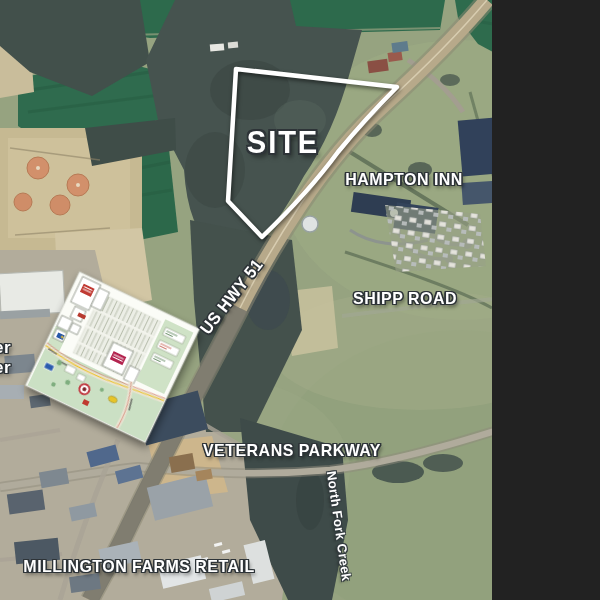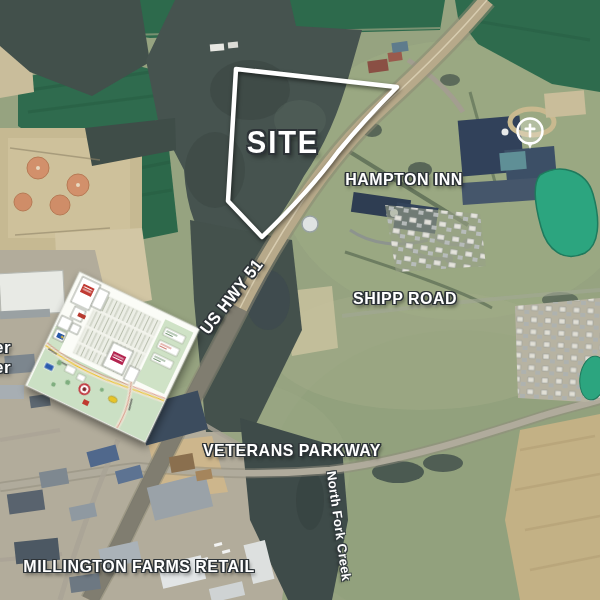--- a/index.html
+++ b/index.html
@@ -1,16 +1,16 @@
 <!DOCTYPE html>
 <html><head>
 <meta charset="utf-8">
 <style>
   html,body{margin:0;padding:0;background:#222;}
-  #stage{position:relative;width:600px;height:600px;overflow:hidden;font-family:"Liberation Sans",sans-serif;}
+  #stage{position:relative;width:492px;height:600px;overflow:hidden;font-family:"Liberation Sans",sans-serif;}
   #stage svg{position:absolute;left:0;top:0;}
   .maplabel{
     position:absolute;color:#fff;font-weight:700;white-space:nowrap;
     letter-spacing:.5px;
     text-shadow:
       -1.4px -1.4px 0 #2e3438, 1.4px -1.4px 0 #2e3438,
       -1.4px  1.4px 0 #2e3438, 1.4px  1.4px 0 #2e3438,
       -1.4px 0 0 #2e3438, 1.4px 0 0 #2e3438,
       0 -1.4px 0 #2e3438, 0 1.4px 0 #2e3438,
       2px 3px 4px rgba(0,0,0,.55);

